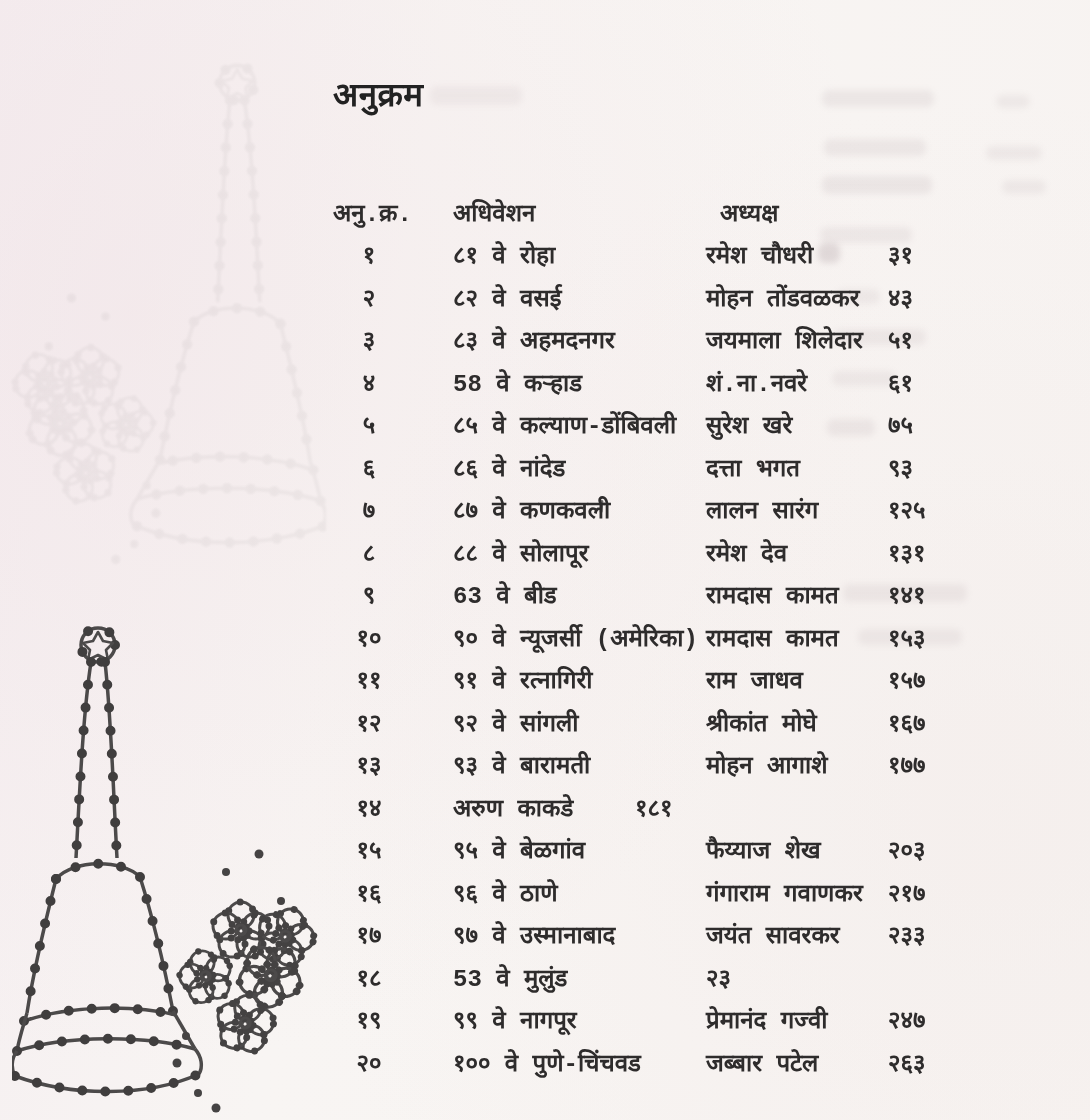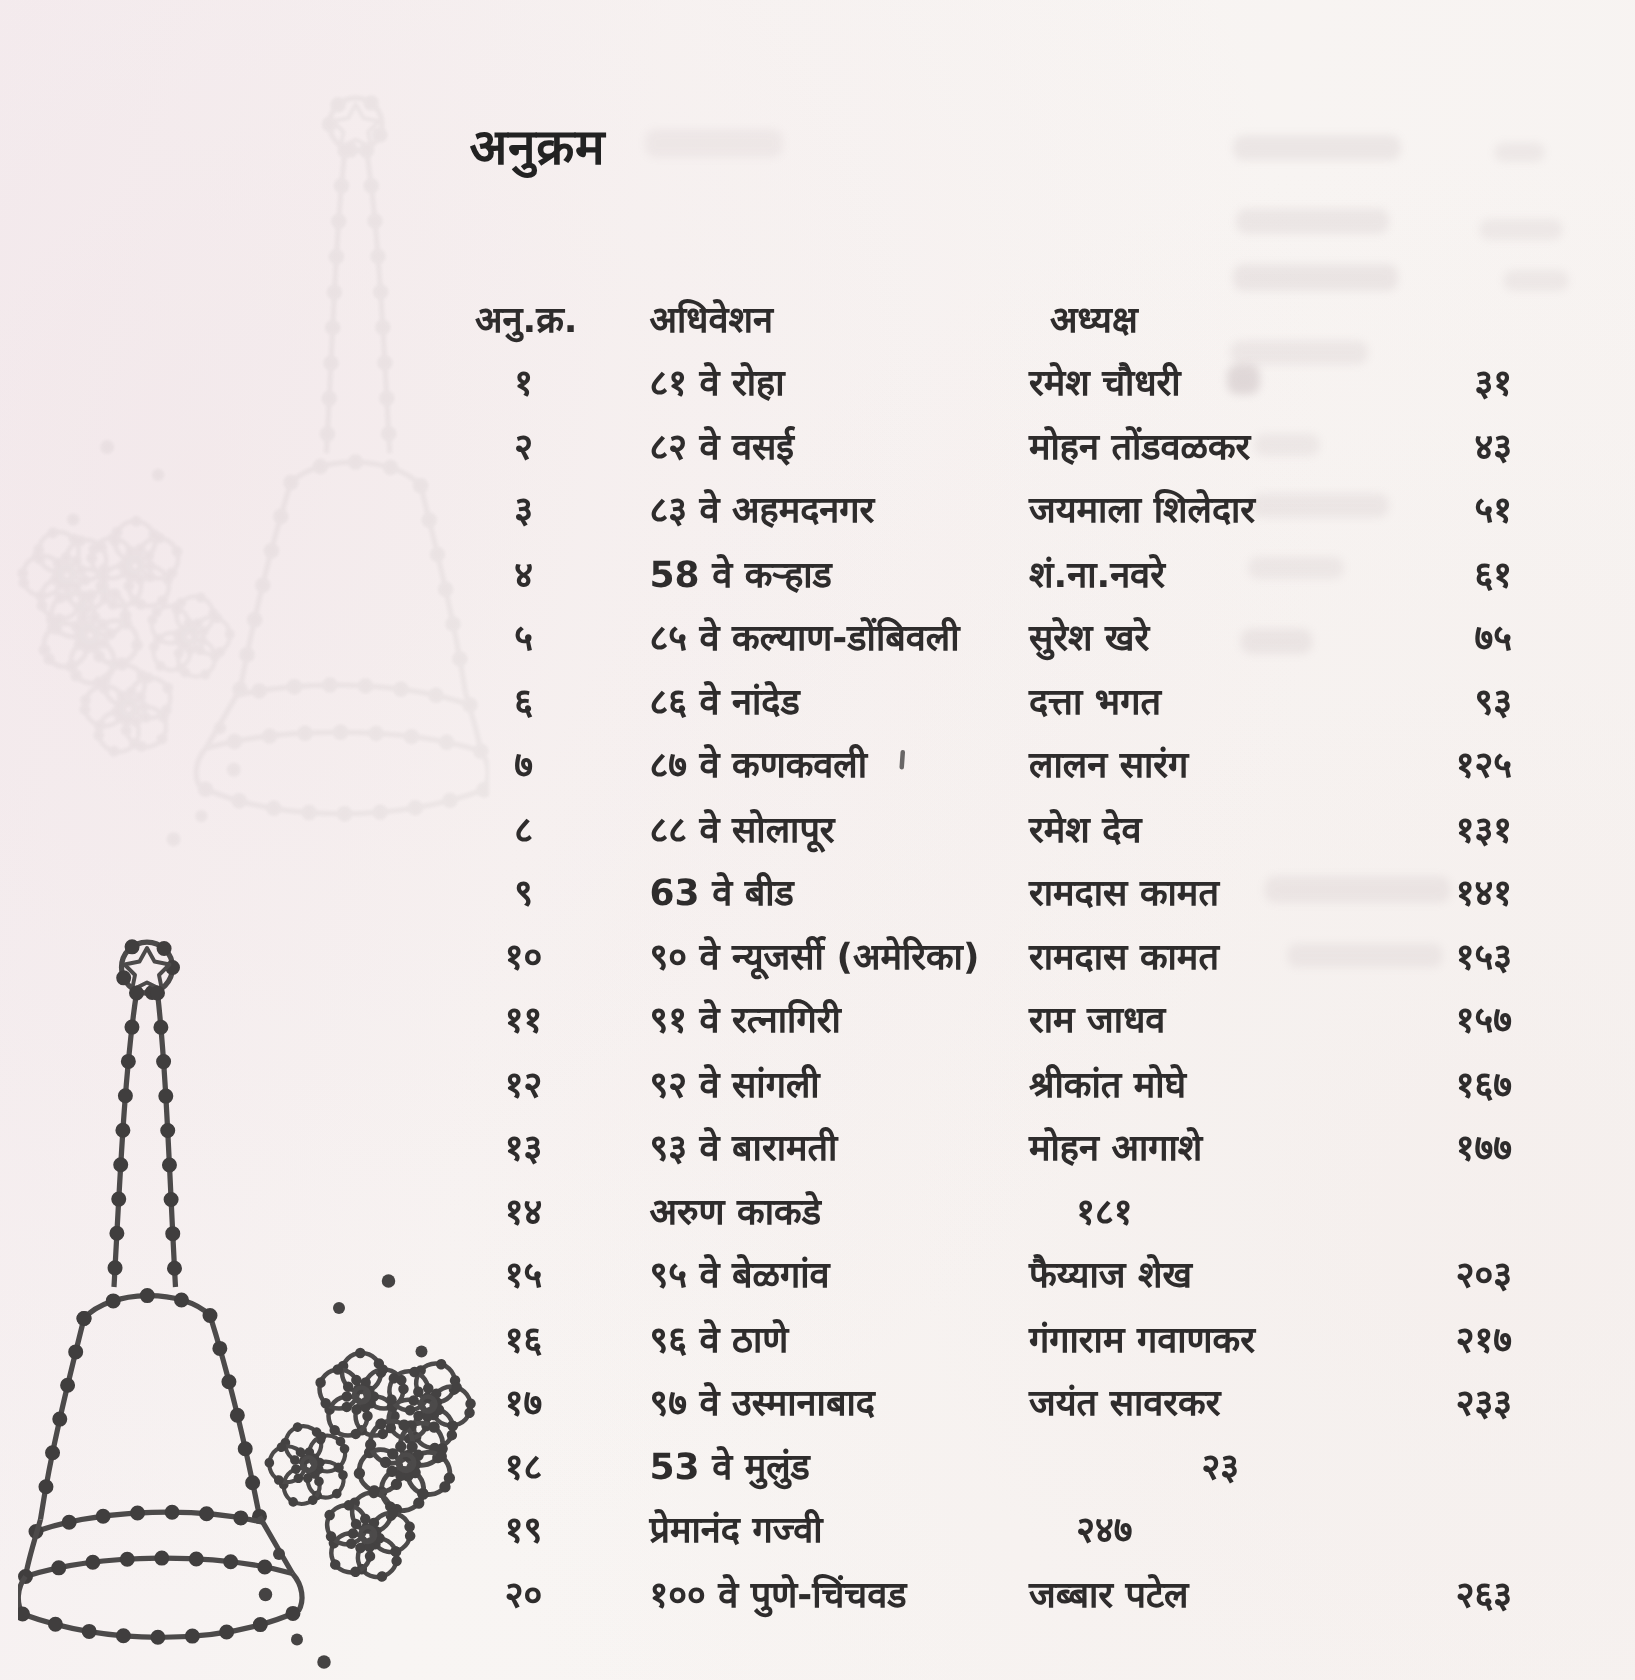--- a/index.html
+++ b/index.html
@@ -6,30 +6,30 @@
   body{
     width:1090px;height:1120px;overflow:hidden;position:relative;
     font-family:"DejaVu Sans","Liberation Sans",sans-serif;
     background:
       radial-gradient(circle at 12% 28%, rgba(238,221,226,.38), transparent 60%),
       radial-gradient(circle at 92% 72%, rgba(242,234,232,.45), transparent 55%),
       linear-gradient(100deg,#f5eef0 0%,#f8f5f3 35%,#f7f3f1 100%);
     color:#2b2a2a;
   }
   
-  .toc{position:absolute;left:313px;top:78px;width:700px;}
+  .toc{position:absolute;left:333px;top:78px;width:700px;font-family:Liberation Mono, monospace;}
   h1.title{margin:0;font-size:33px;line-height:40px;font-weight:700;color:#222;letter-spacing:.5px;}
   .thead,.row{display:flex;align-items:center;height:42.5px;font-size:24px;font-weight:600;color:#2e2c2c;white-space:nowrap;}
   .thead{margin-top:72px;}
   .c-sr{width:72px;text-align:center;margin-right:48px;flex:none;}
   .thead .c-sr{text-align:right;}
   .c-conv{width:253px;flex:none;}
   .c-pres{width:182px;flex:none;}
   .thead .c-pres{padding-left:14px;box-sizing:border-box;}
-  .c-page{width:140px;text-align:right;flex:none;}
+  .c-page{width:140px;text-align:left;flex:none;}
   
   .art-line{fill:none;stroke:#4c4a4a;stroke-width:3.5;stroke-linejoin:round;}
   .art-bead{fill:none;stroke:#403e3e;stroke-width:10;stroke-linecap:round;stroke-dasharray:0 23;}
   .f-line{fill:none;stroke:#4c4a4a;stroke-width:3;}
   .f-bead{fill:none;stroke:#444242;stroke-width:7;stroke-linecap:round;stroke-dasharray:0 15;}
   .star{fill:none;stroke:#4c4a4a;stroke-width:2.6;stroke-linejoin:round;}
   .dot{fill:#454343;}
   svg.bell{position:absolute;left:12px;top:615px;width:320px;height:510px;}
   svg.bell-ghost{position:absolute;left:-4px;top:52px;width:330px;height:525px;
     transform:scaleX(-1);opacity:.05;filter:blur(1px);}
@@ -249,20 +249,21 @@
   </div>
 
   <div class="row">
     <span class="c-sr">१८</span>
     <span class="c-conv">53 वे मुलुंड</span>
     <span class="c-page">२३</span>
   </div>
 
   <div class="row">
     <span class="c-sr">१९</span>
+    <span class="c-conv">९९ वे नागपूर</span>
     <span class="c-pres">प्रेमानंद गज्वी</span>
     <span class="c-page">२४७</span>
   </div>
 
   <div class="row">
     <span class="c-sr">२०</span>
     <span class="c-conv">१०० वे पुणे-चिंचवड</span>
     <span class="c-pres">जब्बार पटेल</span>
     <span class="c-page">२६३</span>
   </div>

